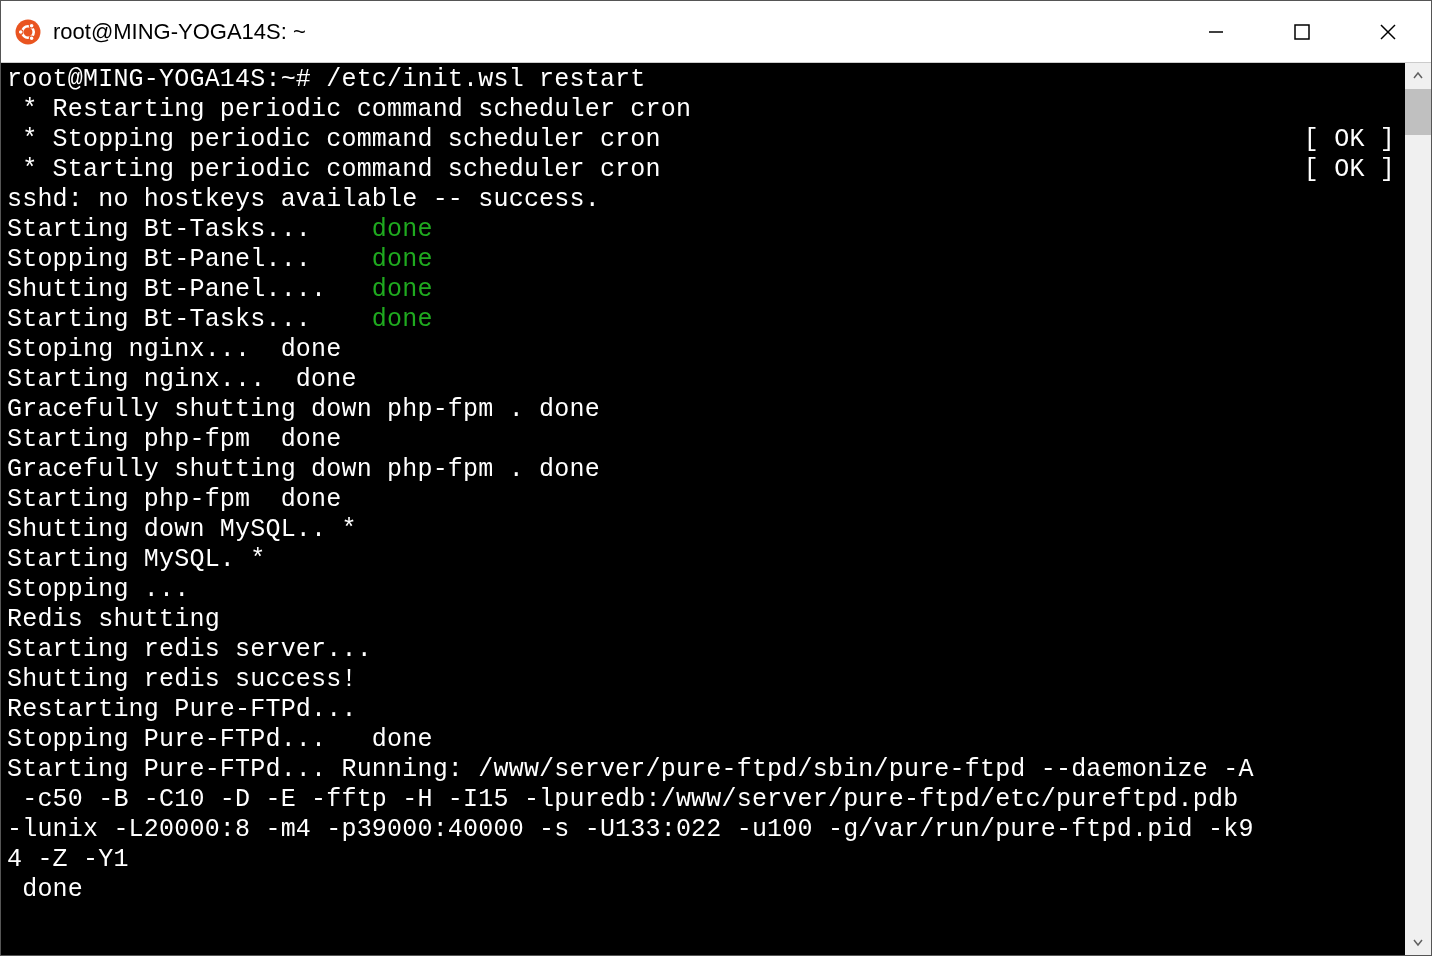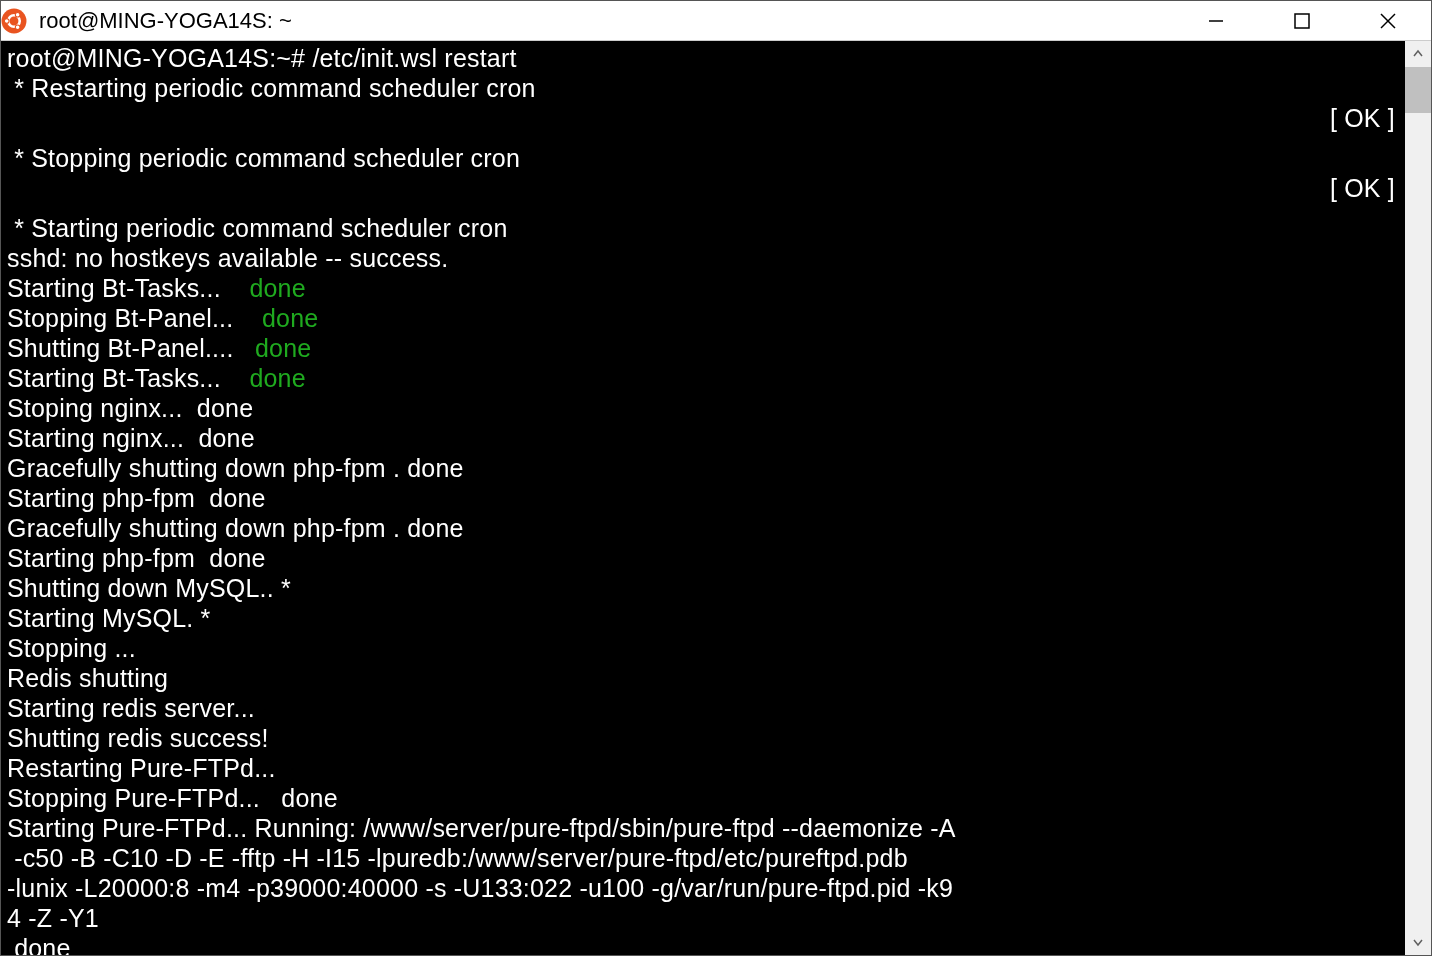--- a/index.html
+++ b/index.html
@@ -7,25 +7,25 @@
     width: 1432px;
     height: 956px;
     background: #ffffff;
     font-family: "Segoe UI", Tahoma, sans-serif;
     border: 1px solid #555;
     display: flex;
     flex-direction: column;
     overflow: hidden;
   }
   .titlebar {
-    height: 40px;
+    height: 62px;
     background: #ffffff;
     display: flex;
     align-items: center;
-    padding-left: 0;
+    padding-left: 14px;
     border-bottom: 1px solid #ccc;
     flex-shrink: 0;
   }
   .titlebar .app-icon {
     width: 26px;
     height: 26px;
     margin-right: 12px;
   }
   .titlebar .title {
     font-size: 22px;
@@ -48,21 +48,21 @@
   .content-area {
     flex: 1;
     display: flex;
     background: #000;
     min-height: 0;
   }
   .terminal {
     flex: 1;
     background: #000;
     color: #ffffff;
-    font-family: Liberation Sans, sans-serif;
+    font-family: Liberation Mono, monospace;
     font-size: 25px;
     line-height: 30px;
     padding: 2px 0 0 6px;
     white-space: pre;
     overflow: hidden;
     letter-spacing: 0.2px;
   }
   .green { color: #1faa1f; }
   .scrollbar {
     width: 26px;
@@ -84,21 +84,21 @@
   }
   .scroll-thumb {
     position: absolute;
     top: 0;
     left: 0;
     right: 0;
     height: 46px;
     background: #c0c0c0;
   }
   .ok-line { display: flex; }
-  .ok-left { flex: 1; margin-top: 40px; }
+  .ok-left { flex: 1; }
   .ok-right { padding-right: 10px; }
 </style>
 </head>
 <body>
 
 <div class="titlebar">
   <span class="app-icon">
     <svg viewBox="0 0 100 100" width="26" height="26">
       <circle cx="50" cy="50" r="48" fill="#E95420"></circle>
       <circle cx="50" cy="50" r="22" fill="none" stroke="#fff" stroke-width="10"></circle>

